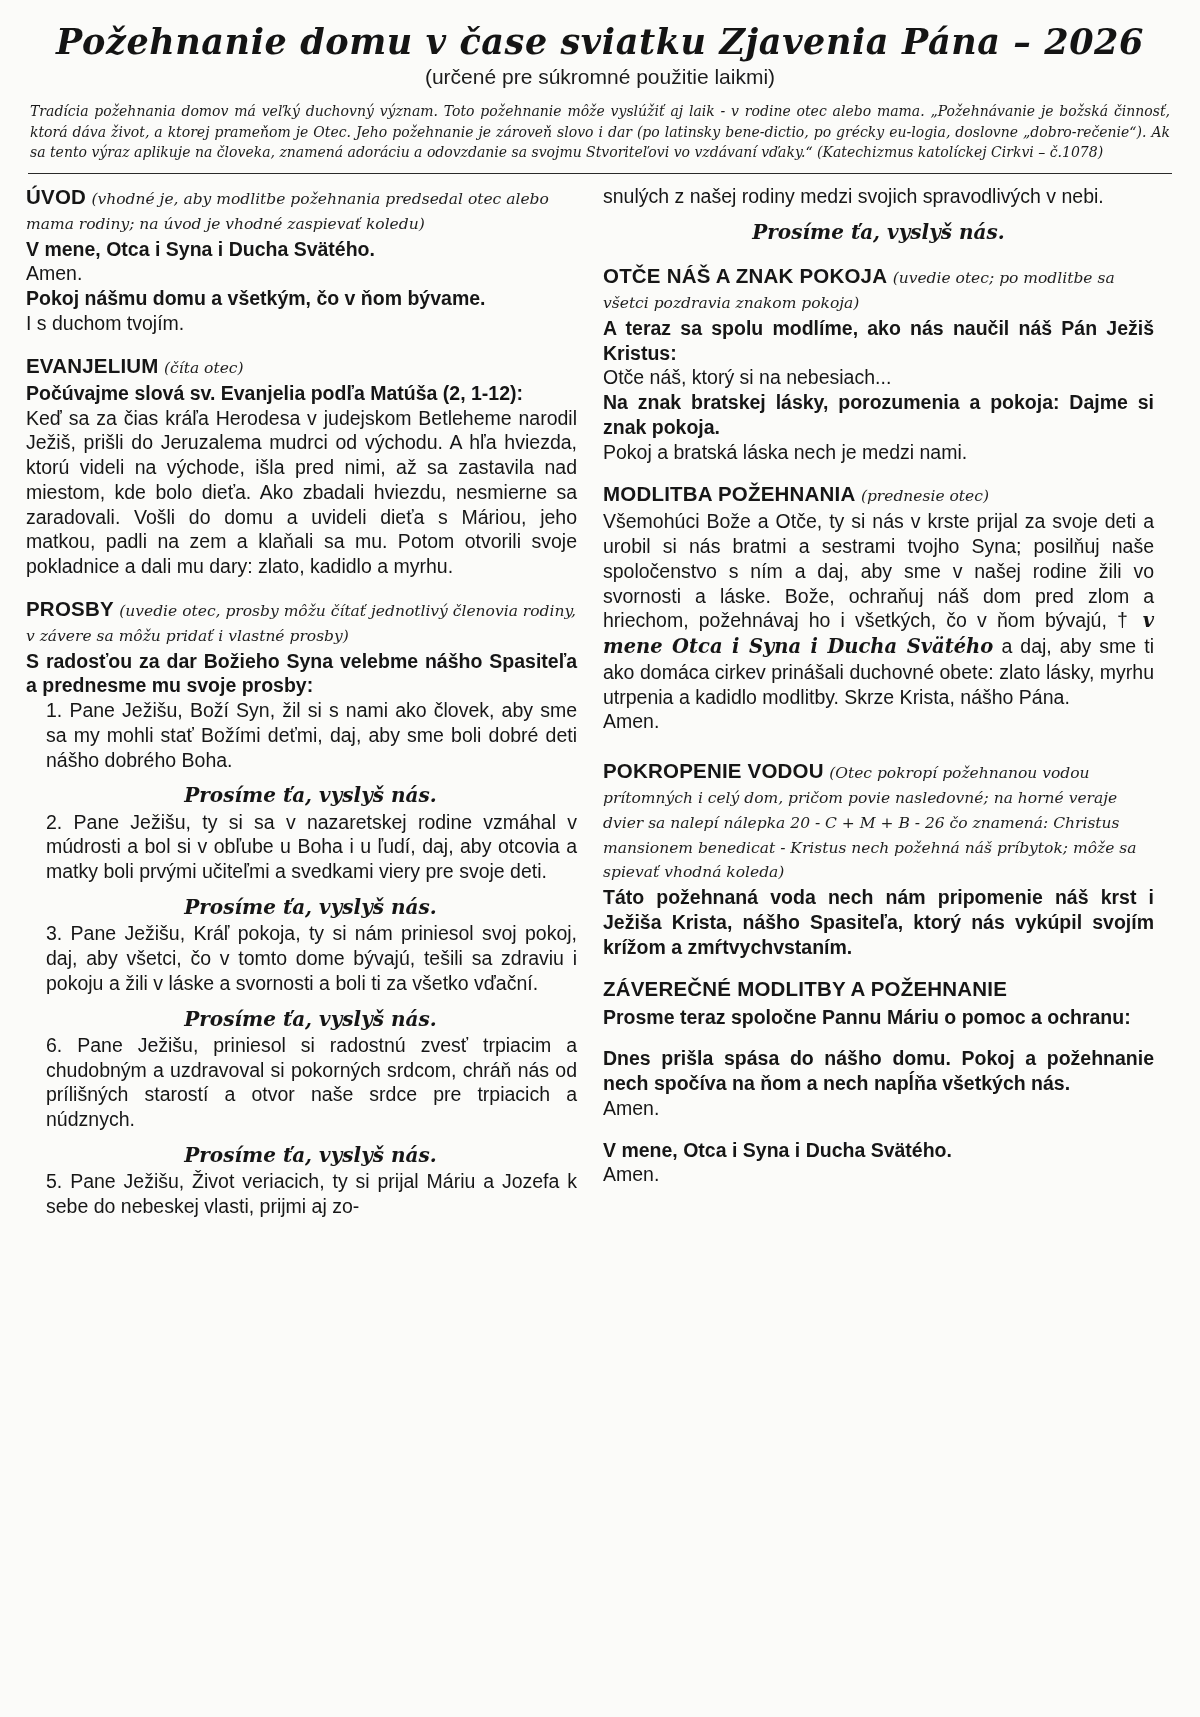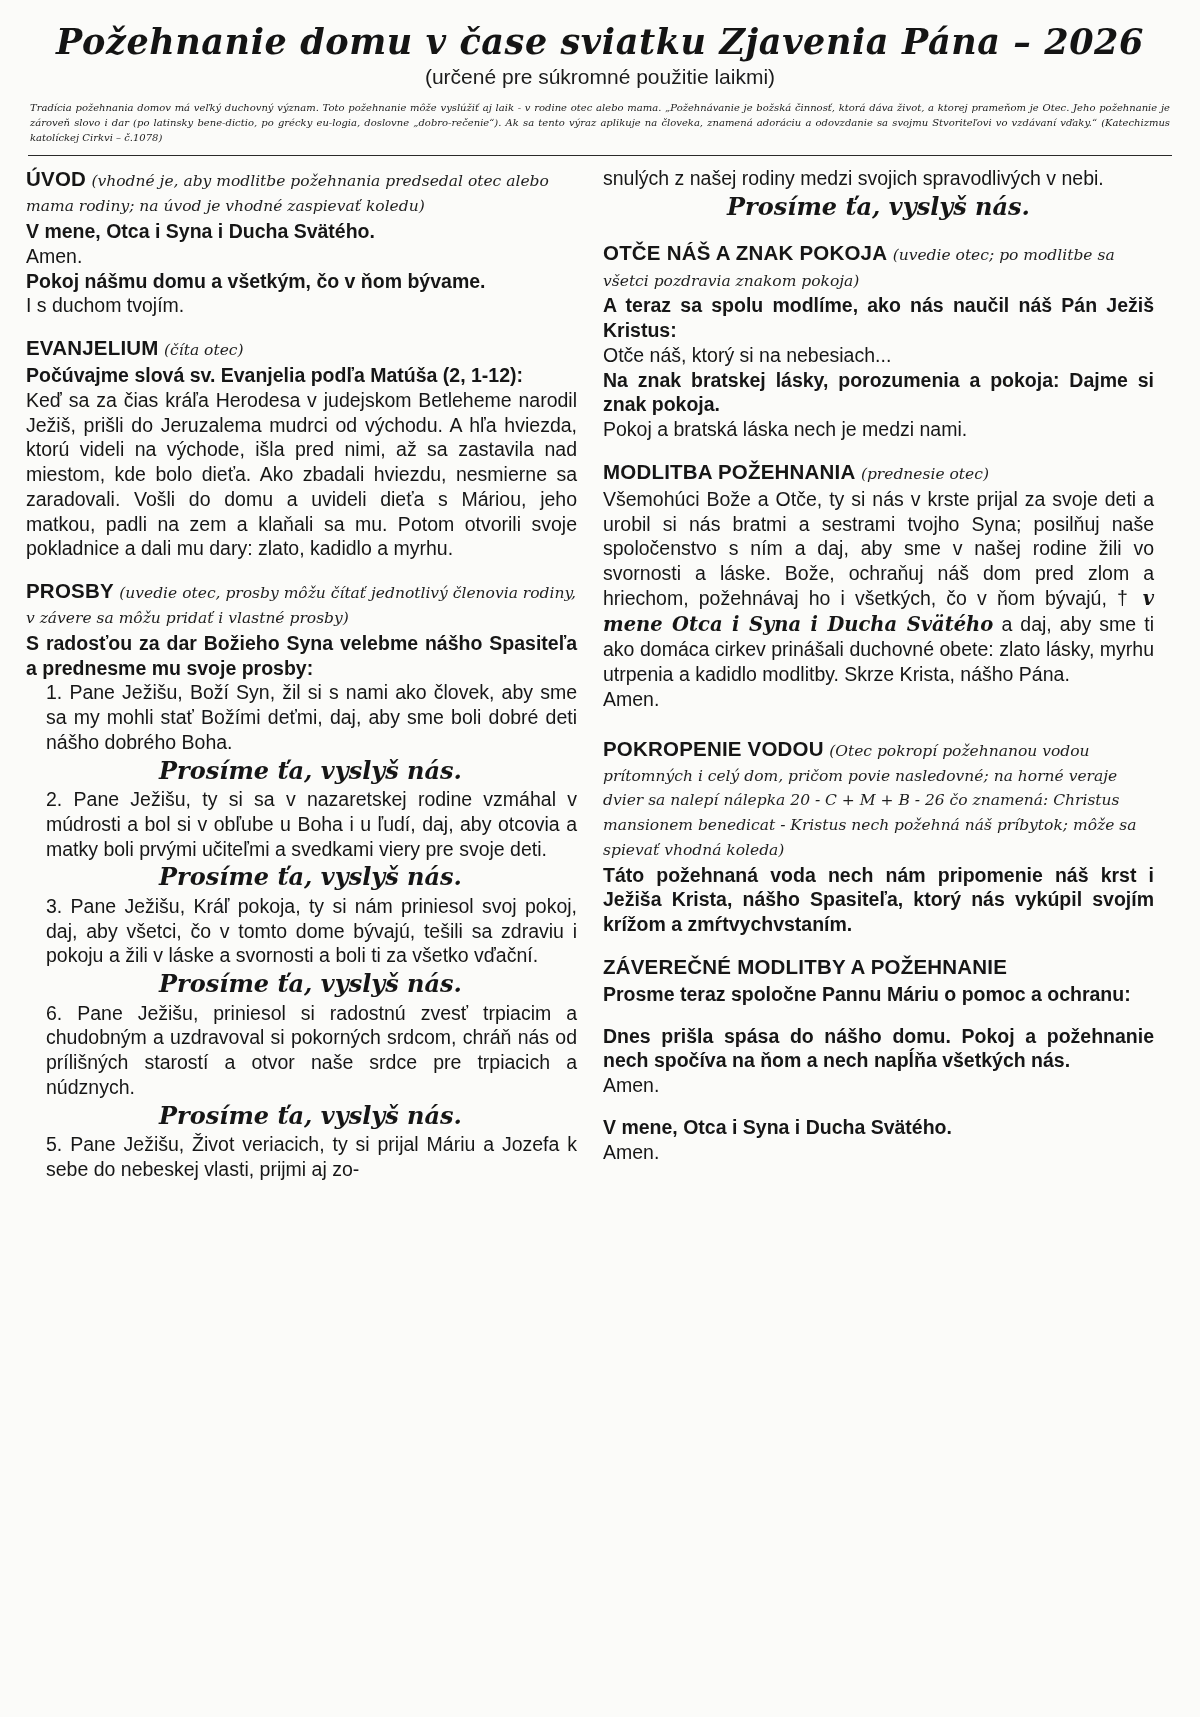--- a/index.html
+++ b/index.html
@@ -39,21 +39,21 @@
   .subtitle {
     text-align: center;
     font-family: "Liberation Sans", sans-serif;
     font-size: 21px;
     color: #1c1c1c;
     margin-bottom: 12px;
   }
   .intro {
     font-family: "DejaVu Serif", serif;
     font-style: italic;
-    font-size: 10px;
+    font-size: 14px;
     line-height: 1.47;
     text-align: justify;
     color: #1a1a1a;
     margin: 0 4px 10px 4px;
   }
   .rule {
     border: none;
     border-top: 1.3px solid #2a2a2a;
     margin: 8px 2px 10px 2px;
   }
@@ -93,23 +93,23 @@
     font-weight: bold;
     text-align: justify;
   }
   .plain {
     text-align: justify;
   }
   .resp {
     font-family: "DejaVu Serif", serif;
     font-style: italic;
     font-weight: bold;
-    font-size: 24px;
-    text-align: center;
-    margin: 1px 0 1px 0;
+    font-size: 20px;
+    text-align: center;
+    margin: 11px 0 1px 0;
   }
   .resp.left-ind {
     text-align: center;
     padding-left: 18px;
   }
   .spacer-md { height: 17px; }
   .spacer-lg { height: 24px; }
   .inline-bolditalic {
     font-weight: bold;
     font-style: italic;

